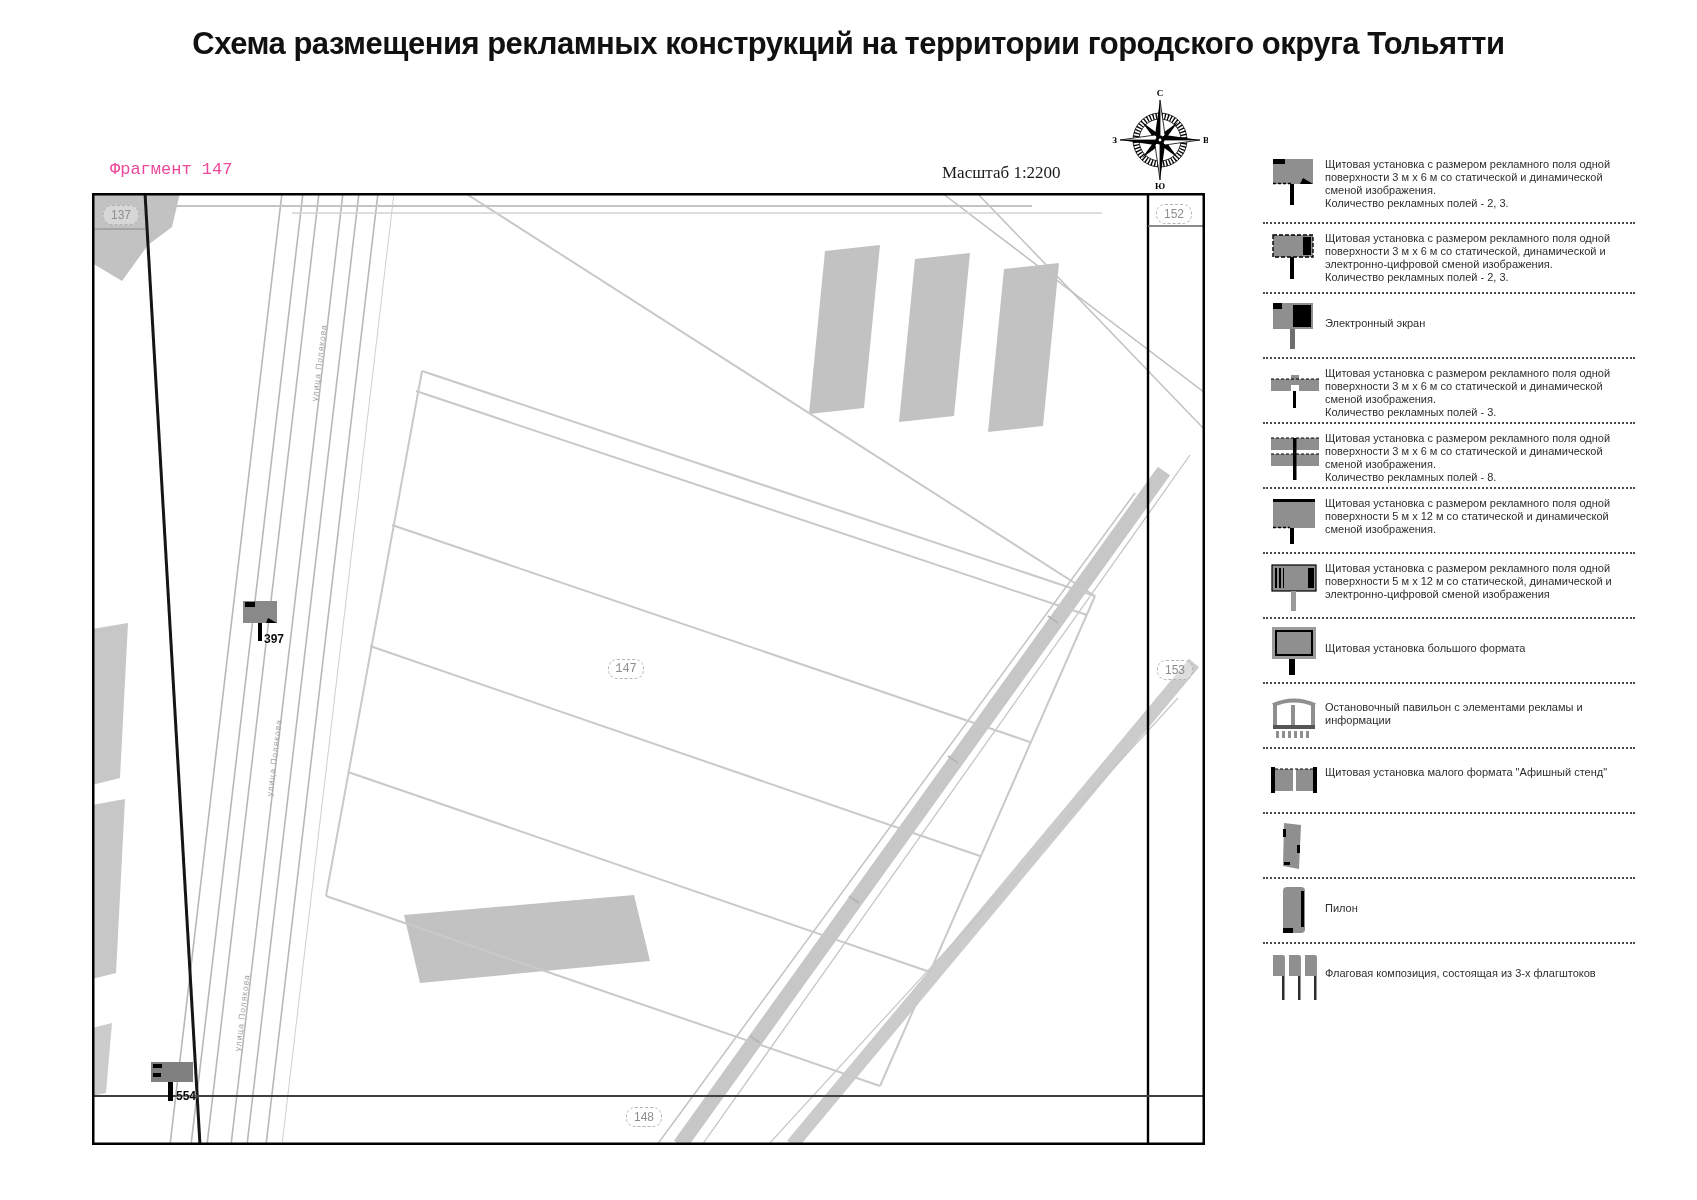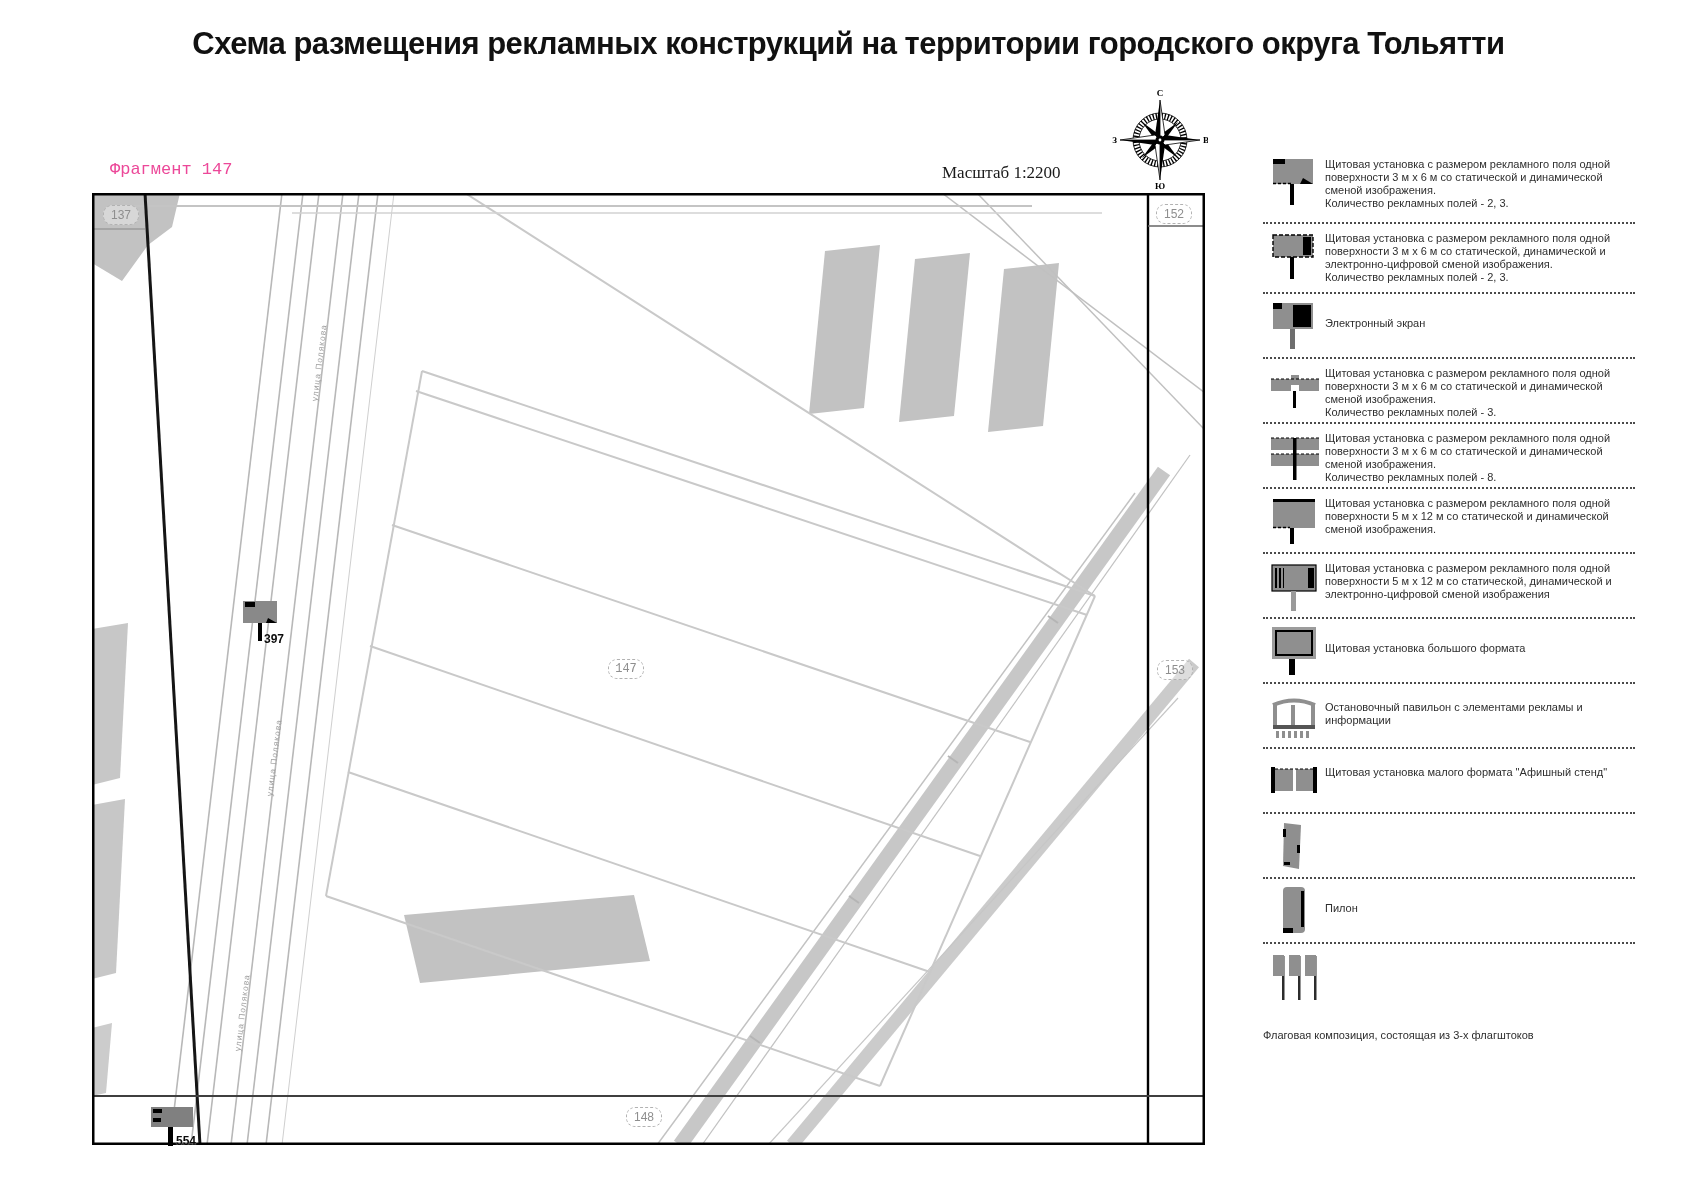--- a/index.html
+++ b/index.html
@@ -25,21 +25,21 @@
   .marker{position:absolute;}
   .marker .mlabel{position:absolute;font-size:12px;font-weight:bold;color:#0b0b0b;
                   text-shadow:0 0 2px #fff;}
   .street-label{font-size:8.5px;fill:#9f9f9f;letter-spacing:1px;}
   
   .legend{position:absolute;left:1263px;top:150px;width:372px;}
   .lrow{display:flex;align-items:flex-start;min-height:63px;box-sizing:border-box;
         padding-top:5px;border-bottom:2px dotted #4a4a4a;}
   .lrow:nth-child(1){min-height:74px;}
   .lrow:nth-child(2){min-height:70px;}
-  .lrow:last-child{border-bottom:none;flex-direction:column;}
+  .lrow:last-child{border-bottom:none;}
   .licon{width:62px;flex:0 0 62px;padding-left:7px;box-sizing:border-box;}
   .ltext{width:296px;font-size:11px;line-height:13px;color:#2e2e2e;padding-top:3px;}
   .lnote{display:block;}
   .lrow:nth-child(3) .ltext,.lrow:nth-child(8) .ltext,.lrow:nth-child(11) .ltext,
   .lrow:nth-child(12) .ltext,.lrow:nth-child(13) .ltext{padding-top:18px;}
   .lrow:nth-child(9) .ltext,.lrow:nth-child(10) .ltext,.lrow:nth-child(14) .ltext{padding-top:12px;}
   .lrow:nth-child(15) .ltext{font-family:"Liberation Serif",serif;font-size:13.5px;
                              line-height:16px;padding-top:10px;}
 </style>
 </head>
@@ -156,21 +156,21 @@
     <div class="marker" style="left:150px;top:406px;">
       <svg width="40" height="46" viewBox="0 0 40 46">
         <rect x="1" y="2" width="34" height="22" fill="#898989"></rect>
         <rect x="3" y="3" width="10" height="5" fill="#000"></rect>
         <polygon points="26,19 35,24 24,24" fill="#000"></polygon>
         <rect x="16" y="24" width="4" height="18" fill="#000"></rect>
       </svg>
       <span class="mlabel" style="left:22px;top:33px;">397</span>
     </div>
 
-    <div class="marker" style="left:58px;top:912px;">
+    <div class="marker" style="left:58px;top:867px;">
       <svg width="48" height="46" viewBox="0 0 48 46">
         <rect x="1" y="2" width="42" height="20" fill="#808080"></rect>
         <rect x="3" y="4" width="9" height="4" fill="#000"></rect>
         <rect x="3" y="13" width="8" height="4" fill="#000"></rect>
         <rect x="18" y="22" width="5" height="19" fill="#000"></rect>
       </svg>
       <span class="mlabel" style="left:26px;top:29px;">554</span>
     </div>
   </div>
 

